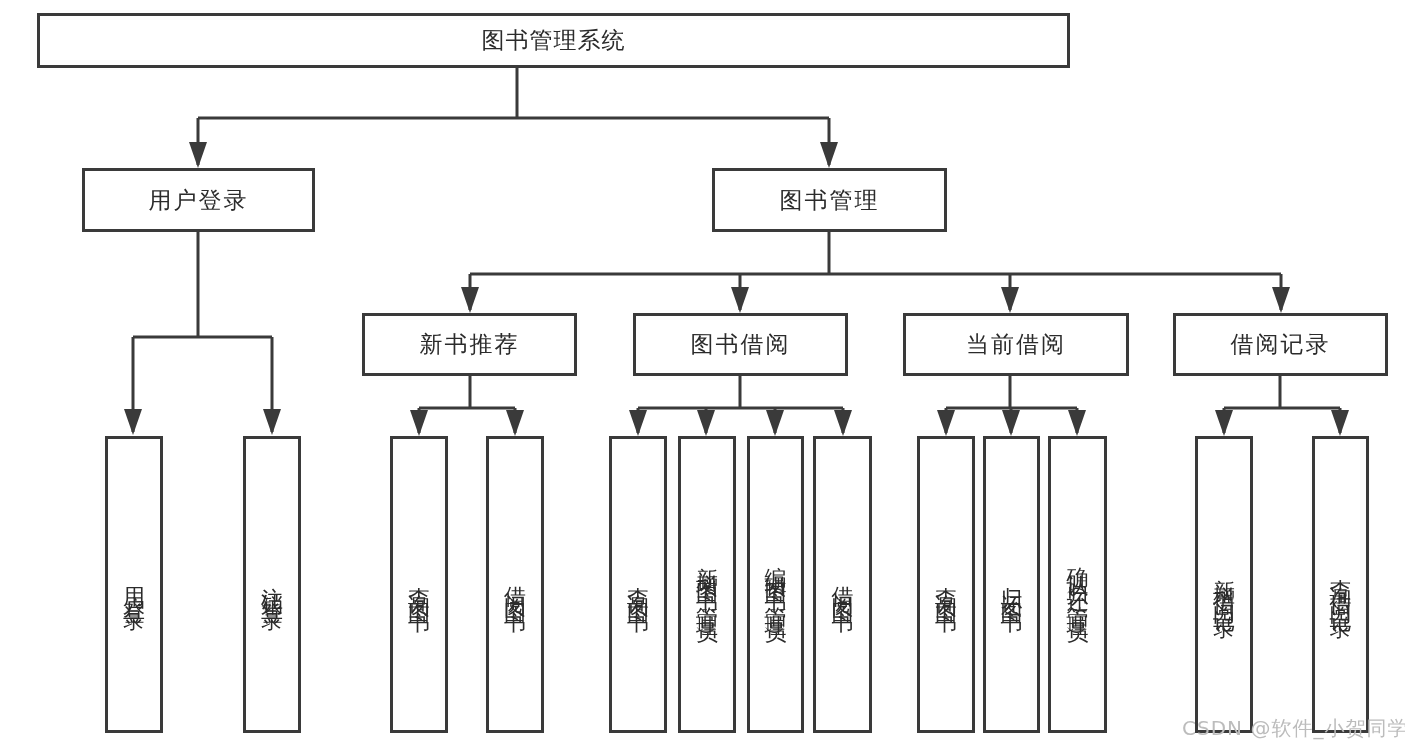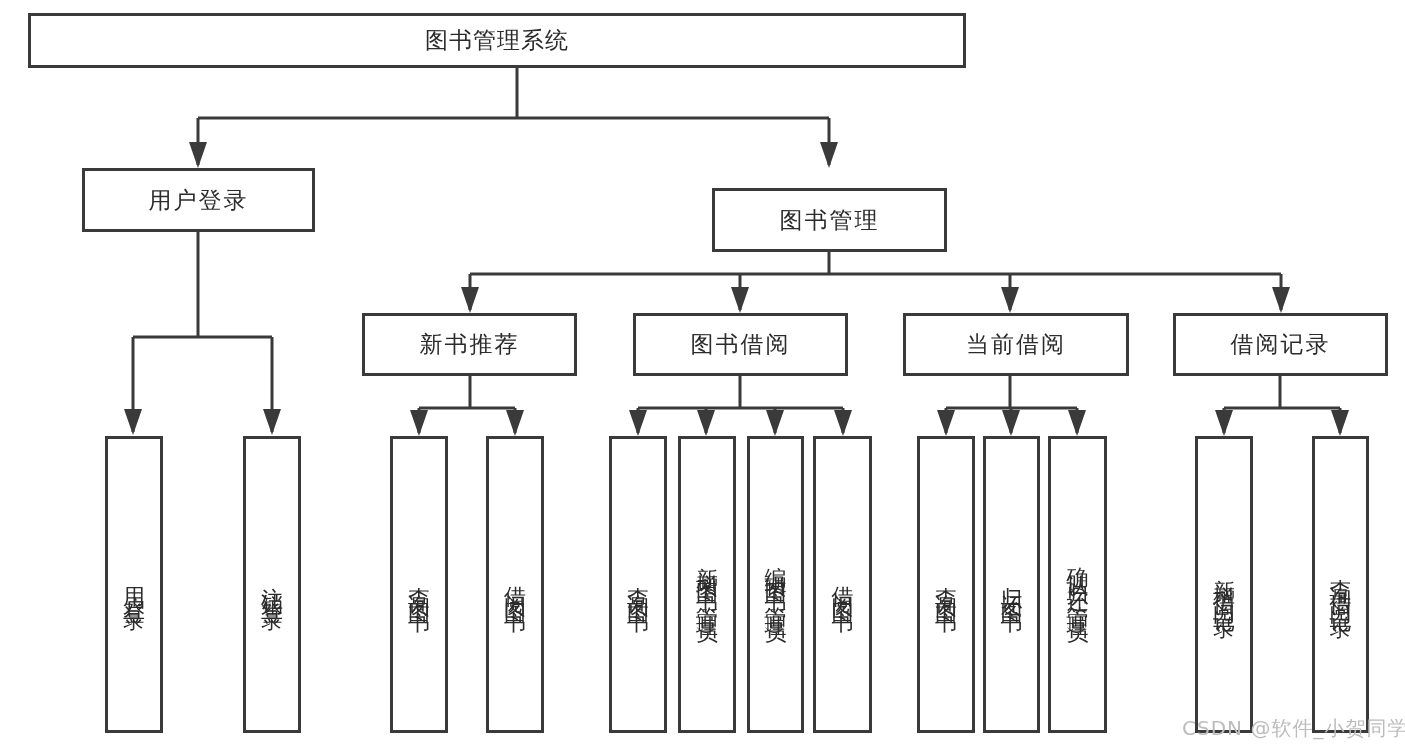--- a/index.html
+++ b/index.html
@@ -100,24 +100,24 @@
 
       <path d="M937 410 L955 410 L946 436 Z"></path>
       <path d="M1002 410 L1020 410 L1011 436 Z"></path>
       <path d="M1068 410 L1086 410 L1077 436 Z"></path>
 
       <path d="M1215 410 L1233 410 L1224 436 Z"></path>
       <path d="M1331 410 L1349 410 L1340 436 Z"></path>
     </g>
   </svg>
 
-  <div class="box root" style="left:28px; top:13px; width:938px; height:55px;">图书管理系统</div>
+  <div class="box root" style="left:37px; top:13px; width:1033px; height:55px;">图书管理系统</div>
 
   <div class="box" style="left:82px; top:168px; width:233px; height:64px;">用户登录</div>
-  <div class="box" style="left:712px; top:168px; width:235px; height:64px;margin-top:20px;">图书管理</div>
+  <div class="box" style="left:712px; top:168px; width:235px; height:64px;">图书管理</div>
 
   <div class="box" style="left:633px; top:313px; width:215px; height:63px;">图书借阅</div>
   <div class="box" style="left:362px; top:313px; width:215px; height:63px;">新书推荐</div>
   <div class="box" style="left:903px; top:313px; width:226px; height:63px;">当前借阅</div>
   <div class="box" style="left:1173px; top:313px; width:215px; height:63px;">借阅记录</div>
 
   <div class="box v" style="left:105px; top:436px; width:58px; height:297px;">用户登录</div>
   <div class="box v" style="left:243px; top:436px; width:58px; height:297px;">注销登录</div>
 
   <div class="box v" style="left:390px; top:436px; width:58px; height:297px;">查询图书</div>

